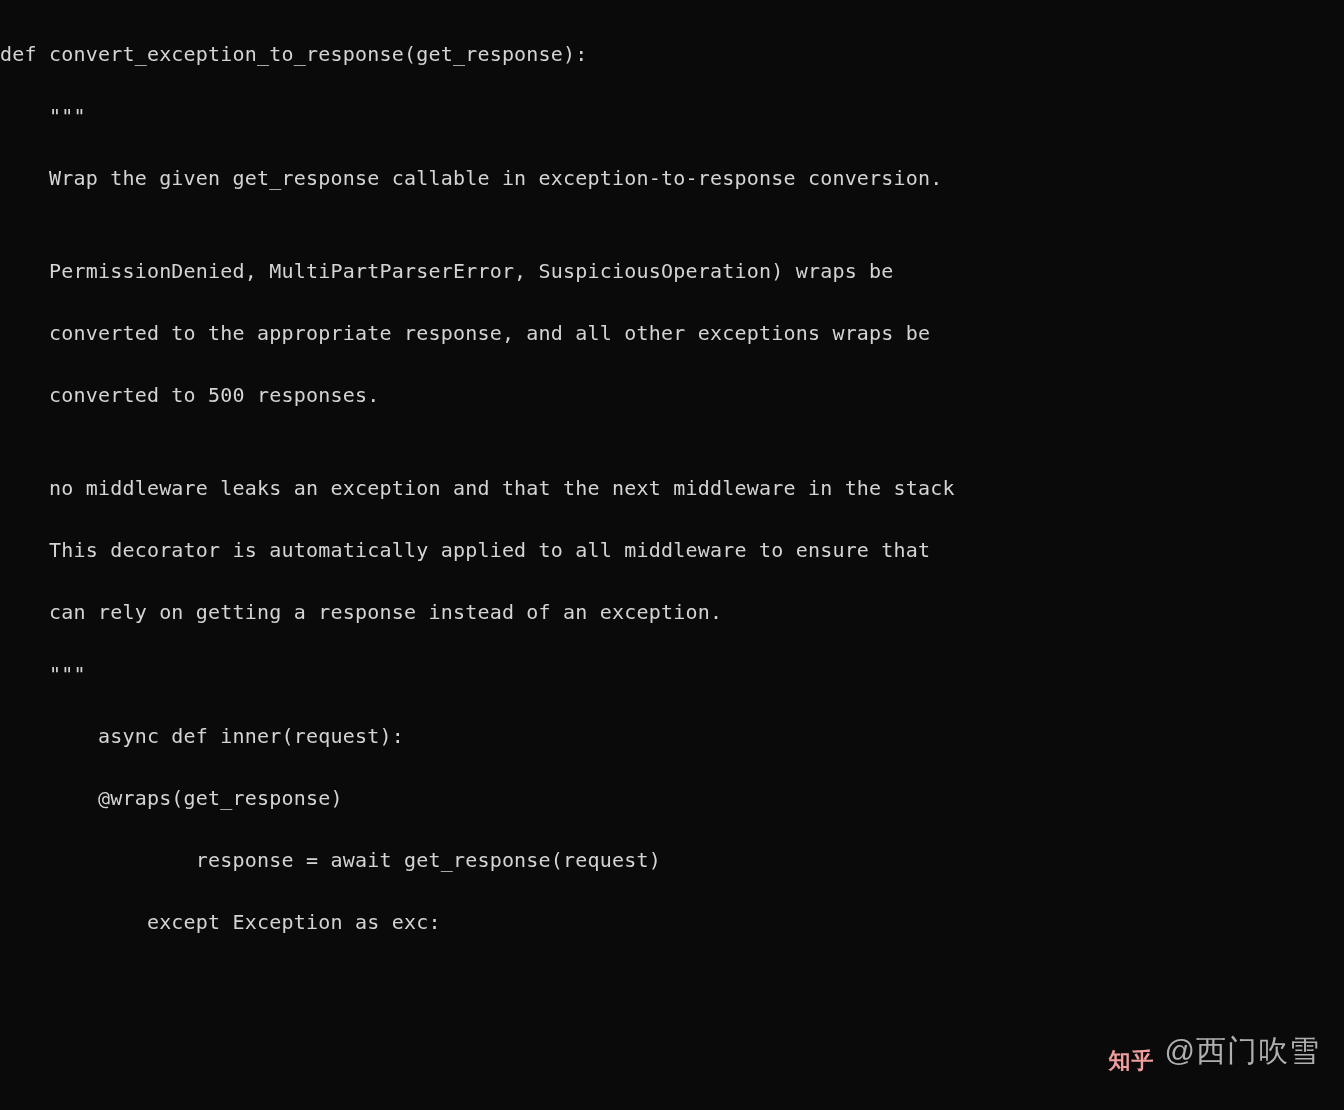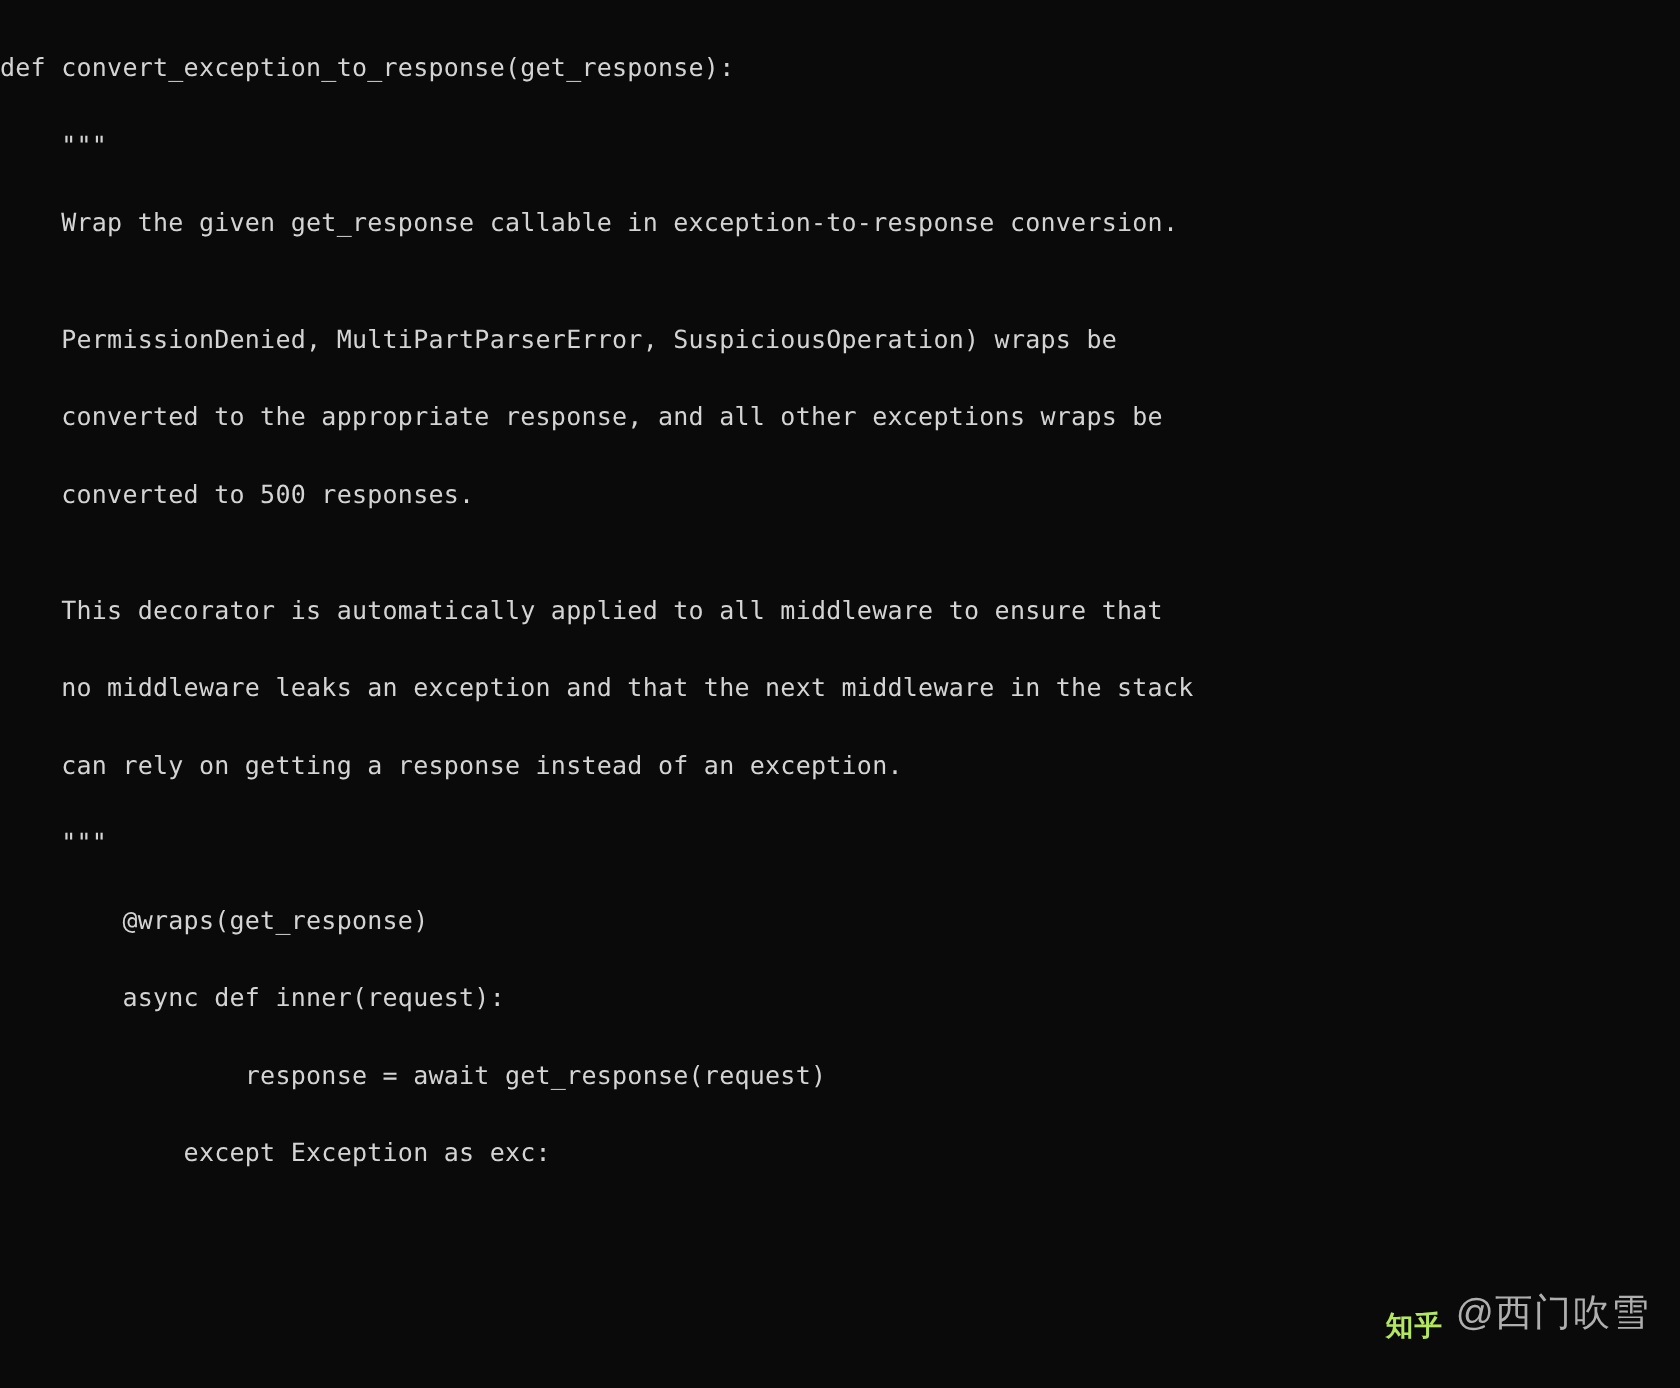--- a/index.html
+++ b/index.html
@@ -31,43 +31,43 @@
     gap: 10px;
     opacity: 0.95;
     letter-spacing: 1px;
   }
   .zhihu-logo {
     display: inline-flex;
     flex-direction: column;
     font-weight: 600;
     font-size: 14px;
     line-height: 1.05;
-    color: #bef264;
+    color: #fca5a5;
     margin-top: 20px;
   }
   .zhihu-logo .cn { font-size: 22px; line-height:1; }
 </style>
 </head>
 <body>
 
 <div class="code">
 <div>def convert_exception_to_response(get_response):</div>
 <div>    """</div>
 <div>    Wrap the given get_response callable in exception-to-response conversion.</div>
 <div></div>
 <div>    PermissionDenied, MultiPartParserError, SuspiciousOperation) wraps be</div>
 <div>    converted to the appropriate response, and all other exceptions wraps be</div>
 <div>    converted to 500 responses.</div>
 <div></div>
+<div>    no middleware leaks an exception and that the next middleware in the stack</div>
 <div>    This decorator is automatically applied to all middleware to ensure that</div>
-<div>    no middleware leaks an exception and that the next middleware in the stack</div>
 <div>    can rely on getting a response instead of an exception.</div>
 <div>    """</div>
+<div>        async def inner(request):</div>
 <div>        @wraps(get_response)</div>
-<div>        async def inner(request):</div>
 <div>                response = await get_response(request)</div>
 <div>            except Exception as exc:</div>
 
 
 
 
 
 
 
 

